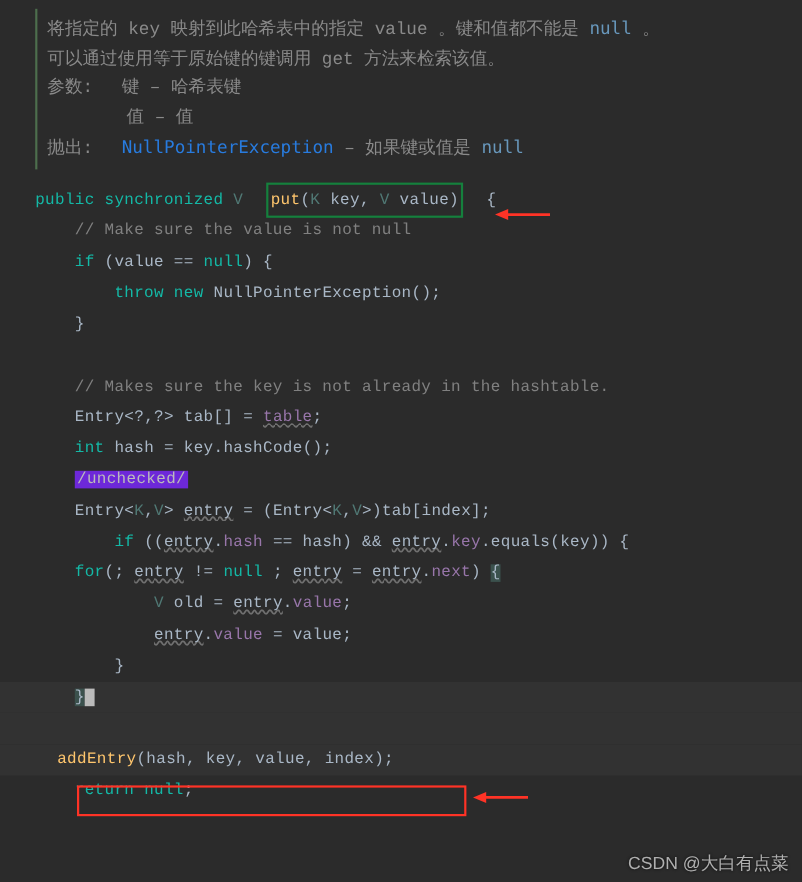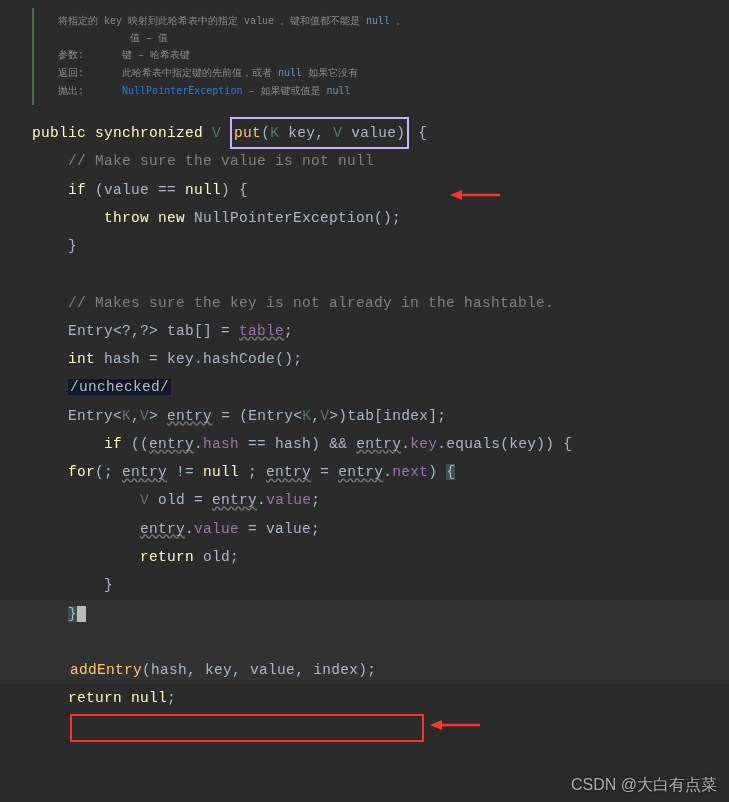--- a/index.html
+++ b/index.html
@@ -13,50 +13,50 @@
     height: 802px;
     overflow: hidden;
     position: relative;
   }
   .container {
     padding: 0;
   }
   .doc-block {
     border-left: 2px solid #4d6e4d;
     margin: 8px 0 8px 32px;
-    padding: 4px 0 4px 24px;
-    font-size: 10px;
+    padding: 4px 0 4px 9px;
+    font-size: 16px;
     line-height: 1.6;
   }
   .doc-text { color: #8a8a8a; }
   .doc-label { color: #8a8a8a; display:inline-block; min-width:58px;}
   .doc-null { color: #6897bb; font-family: monospace;}
   .doc-link { color: #287bde; font-family: monospace;}
   .doc-row { margin: 1px 0;}
   .code {
     padding: 6px 0 0 32px;
     line-height: 1.95;
     letter-spacing: 0.3px;
     font-size: 14.5px;
   }
   .code .line { white-space: pre; position: relative;}
-  .kw { color: #fef9c3; }
+  .kw { color: #14b8a6; }
   .genparam { color: #507874;}
   .method { color: #ffc66d; }
   .num { color: #6897bb; }
   .comment { color: #808080; }
   .field { color: #9876aa; }
   .param { color: #a9b7c6;}
-  .warnbox { background:#0f172a; color:#bbbbbb; padding:0 2px;}
+  .warnbox { background:#6d28d9; color:#bbbbbb; padding:0 2px;}
   .underline { text-decoration: underline wavy #707070; text-decoration-skip-ink: none;}
   .redbox {
-    border: 2px solid #c4b5fd;
+    border: 2px solid #15803d;
     display: inline-block;
     padding: 0 2px;
-    margin: -2px 0;
+    margin: -2px 12px;
   }
   .redbox2 {
     border: 2px solid #ff3326;
     position: absolute;
     left: 70px;
     top: 714px;
     width: 350px;
     height: 24px;
     pointer-events: none;
   }
@@ -78,47 +78,46 @@
     opacity:0.8; text-shadow:0 0 3px #000;
   }
 </style>
 </head>
 <body>
 
 <div class="container">
 
   <div class="doc-block">
     <div class="doc-row"><span class="doc-text">将指定的 key 映射到此哈希表中的指定 value 。键和值都不能是 </span><span class="doc-null">null</span><span class="doc-text"> 。</span></div>
+    <div class="doc-row"><span class="doc-text">可以通过使用等于原始键的键调用 get 方法来检索该值。</span></div>
+    <div class="doc-row"><span class="doc-label">参数:</span> <span class="doc-text">键 – 哈希表键</span></div>
     <div class="doc-row" style="padding-left:72px;"><span class="doc-text">值 – 值</span></div>
-    <div class="doc-row"><span class="doc-label">参数:</span> <span class="doc-text">键 – 哈希表键</span></div>
-    <div class="doc-row"><span class="doc-label">返回:</span> <span class="doc-text">此哈希表中指定键的先前值，或者 </span><span class="doc-null">null</span><span class="doc-text"> 如果它没有</span></div>
     <div class="doc-row"><span class="doc-label">抛出:</span> <span class="doc-link">NullPointerException</span><span class="doc-text"> – 如果键或值是 </span><span class="doc-null">null</span></div>
   </div>
 
   <div class="code">
     <div class="line"><span class="kw">public</span> <span class="kw">synchronized</span> <span class="genparam">V</span> <span class="redbox"><span class="method">put</span>(<span class="genparam">K</span> <span class="param">key</span>, <span class="genparam">V</span> <span class="param">value</span>)</span> {</div>
     <div class="line">    <span class="comment">// Make sure the value is not null</span></div>
     <div class="line">    <span class="kw">if</span> (<span>value</span> == <span class="kw">null</span>) {</div>
     <div class="line">        <span class="kw">throw</span> <span class="kw">new</span> <span>NullPointerException</span>();</div>
     <div class="line">    }</div>
     <div class="line"> </div>
     <div class="line">    <span class="comment">// Makes sure the key is not already in the hashtable.</span></div>
     <div class="line">    <span>Entry</span>&lt;?,?&gt; <span>tab</span>[] = <span class="field underline">table</span>;</div>
     <div class="line">    <span class="kw">int</span> <span>hash</span> = <span>key</span>.<span>hashCode</span>();</div>
     <div class="line">    <span class="warnbox">/unchecked/</span></div>
     <div class="line">    <span>Entry</span>&lt;<span class="genparam">K</span>,<span class="genparam">V</span>&gt; <span class="underline">entry</span> = (Entry&lt;<span class="genparam">K</span>,<span class="genparam">V</span>&gt;)<span>tab</span>[<span>index</span>];</div>
     <div class="line">        <span class="kw">if</span> ((<span class="underline">entry</span>.<span class="field">hash</span> == <span>hash</span>) &amp;&amp; <span class="underline">entry</span>.<span class="field">key</span>.<span>equals</span>(<span>key</span>)) {</div>
     <div class="line">    <span class="kw">for</span>(; <span class="underline">entry</span> != <span class="kw">null</span> ; <span class="underline">entry</span> = <span class="underline">entry</span>.<span class="field">next</span>) <span class="brace-hl">{</span></div>
     <div class="line">            <span class="genparam">V</span> <span>old</span> = <span class="underline">entry</span>.<span class="field">value</span>;</div>
     <div class="line">            <span class="underline">entry</span>.<span class="field">value</span> = <span>value</span>;</div>
-    <div class="line">            <span class="kw">return</span> <span>old</span>;</div>
     <div class="line">        }</div>
     <div class="line range-gray" style="margin-left:-32px;padding-left:32px;">    <span class="brace-hl">}</span><span class="cursor-block"> </span></div>
     <div class="line range-gray" style="margin-left:-32px;padding-left:32px;"> </div>
-    <div class="line range-gray" style="margin-left:-32px;padding-left:34px;">    <span class="method">addEntry</span>(<span>hash</span>, <span>key</span>, <span>value</span>, <span>index</span>);</div>
+    <div class="line range-gray" style="margin-left:-32px;padding-left:16px;">    <span class="method">addEntry</span>(<span>hash</span>, <span>key</span>, <span>value</span>, <span>index</span>);</div>
     <div class="line">    <span class="kw">return</span> <span class="kw">null</span>;</div>
 
   </div>
 
 </div>
 
 <div class="redbox2"></div>
 
 <div class="arrow arrow1">
   <svg viewBox="0 0 50 14">

